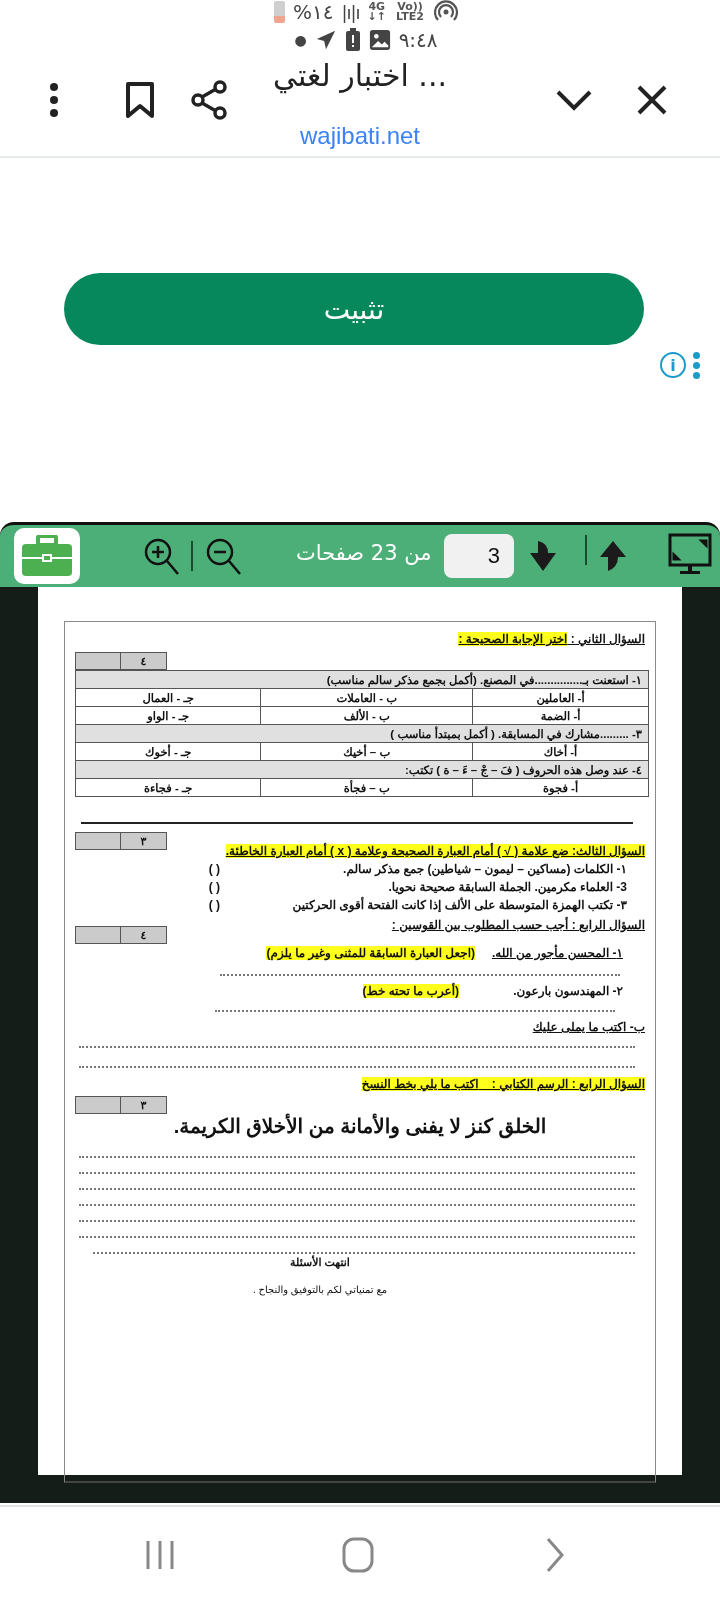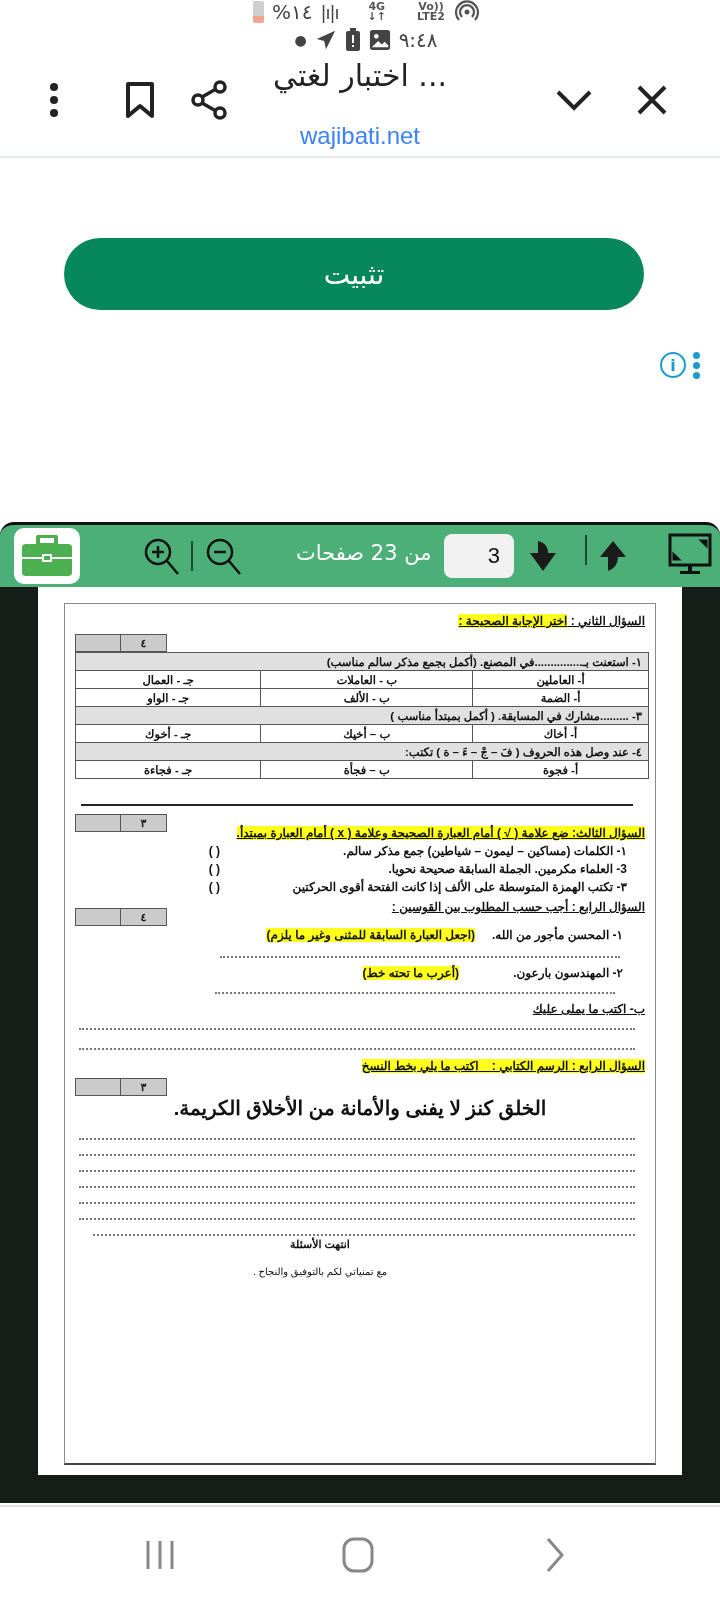--- a/index.html
+++ b/index.html
@@ -1,37 +1,37 @@
 <!DOCTYPE html>
 <html><head>
 <meta charset="utf-8">
 <style>
   * { box-sizing: border-box; margin: 0; padding: 0; }
   html, body { width: 720px; height: 1600px; overflow: hidden; background: #ffffff; font-family: "DejaVu Sans", sans-serif; color: #222; }
   .status-bar { position: absolute; top: 0; left: 0; width: 720px; height: 52px; display: flex; align-items: center; justify-content: space-between; padding: 0 28px 0 40px; font-size: 20px; color: #444; flex-direction: column; }
   .sb-left, .sb-right { display: flex; align-items: center; gap: 8px; }
   .battery { width: 11px; height: 22px; border-radius: 2px; background: linear-gradient(#cfcfcf 0 70%, #f0a58e 70% 100%); }
-  .sig-small { font-size: 11px; line-height: 10px; text-align: center; font-weight: bold; color: #555; margin-left: 21px; }
+  .sig-small { font-size: 11px; line-height: 10px; text-align: center; font-weight: bold; color: #555; }
   .header { position: absolute; top: 52px; left: 0; width: 720px; height: 106px; border-bottom: 2px solid #e7eaec; }
   .hdr-title { position: absolute; top: 6px; left: 0; width: 720px; text-align: center; font-size: 30px; color: #222; }
   .hdr-url { position: absolute; top: 70px; left: 0; width: 720px; text-align: center; font-size: 24px; color: #3b82f6; font-family: "Liberation Sans", sans-serif; }
   .hdr-icon { position: absolute; top: 26px; width: 44px; height: 44px; display: flex; align-items: center; justify-content: center; cursor: pointer; }
-  .install-btn { position: absolute; top: 238px; left: 64px; width: 580px; height: 72px; border-radius: 36px; background: #07875c; color: #fff; font-size: 28px; display: flex; align-items: center; justify-content: center; cursor: pointer; }
+  .install-btn { position: absolute; top: 273px; left: 64px; width: 580px; height: 72px; border-radius: 36px; background: #07875c; color: #fff; font-size: 28px; display: flex; align-items: center; justify-content: center; cursor: pointer; }
   .ad-info { position: absolute; top: 352px; left: 660px; width: 26px; height: 26px; border: 2px solid #1a9bcb; border-radius: 50%; color: #1a9bcb; font-size: 16px; font-weight: bold; display:flex; align-items:center; justify-content:center; }
   .ad-menu { position: absolute; top: 352px; left: 693px; width: 8px; }
   .ad-menu span { display:block; width:7px; height:7px; border-radius:50%; background:#1a9bcb; margin-bottom:3px; }
   .viewer { position: absolute; top: 522px; left: 0; width: 720px; height: 981px; background: #141d18; border-top: 3px solid #111; border-radius: 14px 14px 0 0; overflow: hidden; }
   .toolbar { position: absolute; top: 0; left: 0; width: 720px; height: 62px; background: #4caf78; display: flex; align-items: center; padding-left: 28px; }
   .tb-item { position: absolute; display: flex; align-items: center; justify-content: center; cursor: pointer; }
   .briefcase-btn { left: 14px; top: 3px; width: 66px; height: 56px; background: #fff; border-radius: 10px; }
   .tb-sep { position: absolute; width: 2px; height: 30px; background: #1a4a30; top: 16px; }
   .page-input { left: 444px; top: 9px; width: 70px; height: 44px; background: #f1f1f1; border-radius: 8px; font-size: 22px; color: #111; justify-content: flex-end; padding-right: 14px; font-family: "Liberation Sans", sans-serif; }
   .page-count { position: absolute; left: 296px; top: 16px; font-size: 21px; color: #fff; direction: rtl; }
   .doc-page { position: absolute; top: 62px; left: 38px; width: 644px; height: 888px; background: #fff; }
-  .doc-frame { position: absolute; top: 16px; left: 26px; width: 592px; height: 862px; border: 1.5px solid #8a8a8a; border-bottom: 2px solid #444; direction: rtl; font-family: "Liberation Sans", sans-serif; font-weight: bold; font-size: 12px; color: #111; }
+  .doc-frame { position: absolute; top: 34px; left: 26px; width: 592px; height: 862px; border: 1.5px solid #8a8a8a; border-bottom: 2px solid #444; direction: rtl; font-family: "Liberation Sans", sans-serif; font-weight: bold; font-size: 12px; color: #111; }
   .q-title { position: absolute; right: 10px; text-decoration: underline; }
   .hl { background: #ffff1e; }
   .score-box { position: absolute; left: 10px; width: 92px; height: 18px; border: 1px solid #555; background: #cbcbcb; display: flex; direction: ltr; }
   .score-box .cell { width: 46px; height: 100%; border-right: 1px solid #555; font-size: 11px; display:flex; align-items:center; justify-content:center; }
   .score-box .cell:last-child { border-right: none; }
   table.mcq { position: absolute; top: 48px; left: 10px; width: 574px; border-collapse: collapse; font-size: 11.5px; }
   table.mcq td { border: 1px solid #555; height: 18px; padding: 0 6px; }
   table.mcq tr.qrow td { background: #e0e0e0; }
   table.mcq tr.arow td { text-align: center; }
   .line-item { position: absolute; right: 10px; white-space: nowrap; }
@@ -208,34 +208,34 @@
             </tr>
       </tbody>
         </table>
 
       <div class="hr-line"></div>
 
       <div class="score-box" style="top:210px;">
           <div class="cell"></div>
           <div class="cell">٣</div>
         </div>
-      <div class="q-title hl" style="top:222px;">السؤال الثالث: ضع علامة ( √ ) أمام العبارة الصحيحة وعلامة ( x ) أمام العبارة بمبتدأ.</div>
+      <div class="q-title hl" style="top:222px;">السؤال الثالث: ضع علامة ( √ ) أمام العبارة الصحيحة وعلامة ( x ) أمام العبارة الخاطئة.</div>
       <div class="line-item" style="top:240px;right:28px;">١- الكلمات (مساكين – ليمون – شياطين) جمع مذكر سالم.</div>
       <div class="line-item" style="top:240px;right:435px;">(     )</div>
       <div class="line-item" style="top:258px;right:28px;">3- العلماء مكرمين.   الجملة السابقة صحيحة نحويا.</div>
       <div class="line-item" style="top:258px;right:435px;">(     )</div>
       <div class="line-item" style="top:276px;right:28px;">٣- تكتب الهمزة المتوسطة على الألف إذا كانت الفتحة أقوى الحركتين</div>
       <div class="line-item" style="top:276px;right:435px;">(     )</div>
 
       <div class="q-title" style="top:296px;">السؤال الرابع : أجب حسب المطلوب بين القوسين :</div>
       <div class="score-box" style="top:304px;">
           <div class="cell"></div>
           <div class="cell">٤</div>
         </div>
-      <div class="line-item" style="top:324px;right:32px;">١- المحسن مأجور من الله.</div>
+      <div class="line-item" style="top:324px;right:32px;text-decoration:underline;">١- المحسن مأجور من الله.</div>
       <div class="line-item hl" style="top:324px;right:180px;">(اجعل العبارة السابقة للمثنى وغير ما يلزم)</div>
       <div class="dots" style="top:352px;right:35px;width:400px;"></div>
       <div class="line-item" style="top:362px;right:32px;">٢- المهندسون بارعون.</div>
       <div class="line-item hl" style="top:362px;right:196px;">(أعرب ما تحته خط)</div>
       <div class="dots" style="top:388px;right:40px;width:400px;"></div>
       <div class="q-title" style="top:398px;">ب- اكتب ما يملى عليك</div>
       <div class="dots" style="top:424px;left:14px;width:556px;"></div>
       <div class="dots" style="top:444px;left:14px;width:556px;"></div>
 
       <div class="q-title hl" style="top:455px;"><span>السؤال الرابع  : الرسم الكتابي :</span>&nbsp;&nbsp;&nbsp;&nbsp;<span>اكتب ما يلي بخط النسخ</span></div>

